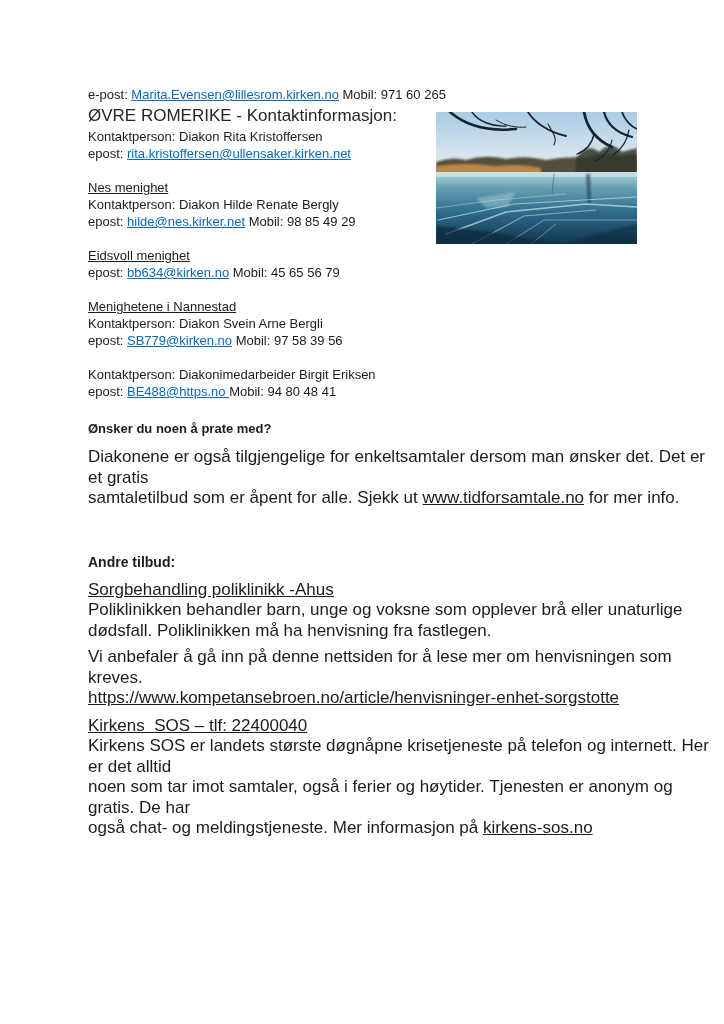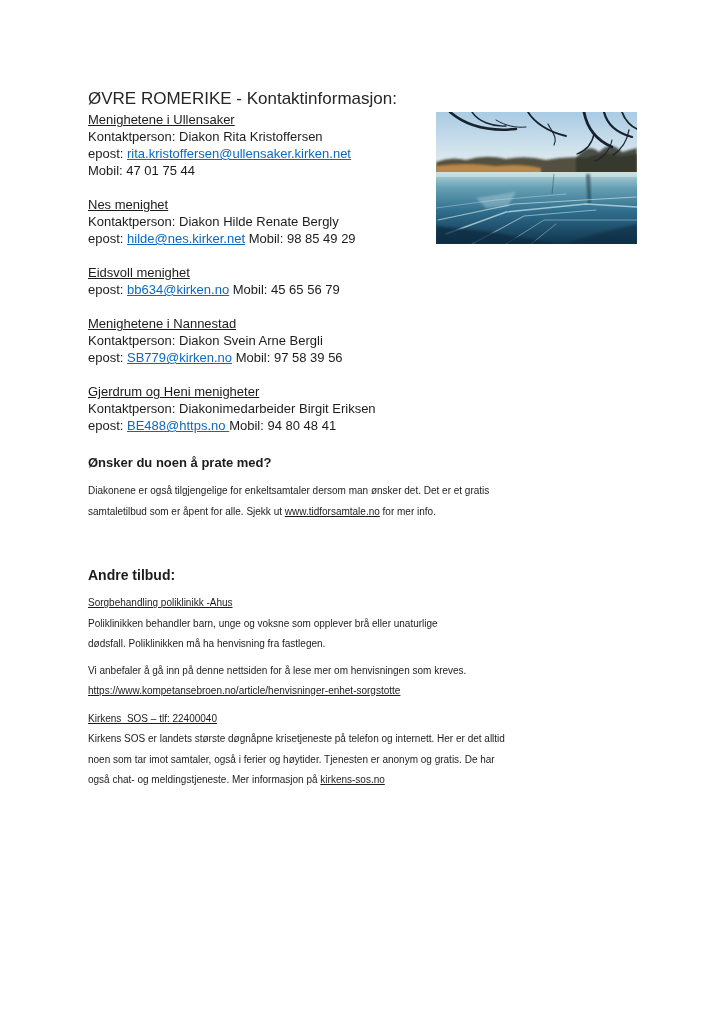--- a/index.html
+++ b/index.html
@@ -10,63 +10,61 @@
   .content{position:absolute;left:88px;top:86px;width:624px;font-size:13px;line-height:17px;}
   .pw{white-space:pre-wrap;}
   .u{text-decoration:underline;}
   a.lnk{color:#0b68c2;text-decoration:underline;cursor:pointer;}
   a.blk{color:inherit;text-decoration:underline;cursor:pointer;margin-top:24px;}
   .title{font-size:17px;line-height:21px;font-weight:400;color:#262626;margin:2px 0 2px 0;}
   .contact{margin:0 0 17px 0;}
   .contact div{margin:0;}
   .bold-head{font-size:13px;line-height:18px;font-weight:700;margin:20px 0 0 0;}
   .bold-head.andre{font-size:14px;margin-top:44px;}
-  .bsec{font-size:10px;line-height:20.5px;}
+  .bsec{font-size:17px;line-height:20.5px;}
   p{margin:0;}
   .prate-body{margin-top:9px;}
   .sorg-block{margin-top:9px;}
   .recommend{margin-top:6px;}
   .kirkens-block{margin-top:7px;}
   figure.photo{position:absolute;left:436px;top:112px;width:201px;height:132px;margin:0;}
   figure.photo svg{display:block;width:201px;height:132px;}
 </style>
 </head>
 <body>
 
 <div class="content">
 
+  <div class="header-line"><span class="pw">e-post: </span><a href="#" class="lnk pw">Marita.Evensen@lillesrom.kirken.no</a><span class="pw"> Mobil: 971 60 265</span></div>
 
   <h1 class="title pw">ØVRE ROMERIKE - Kontaktinformasjon:</h1>
 
   <section class="contact">
-    <div class="u pw">Menighetene i Ullensaker</div>
     <div class="pw">Kontaktperson: Diakon Rita Kristoffersen</div>
     <div><span class="pw">epost: </span><a href="#" class="lnk pw">rita.kristoffersen@ullensaker.kirken.net</a><span class="pw"></span></div>
-    <div class="pw">Mobil: 47 01 75 44</div>
   </section>
 
   <section class="contact">
     <div class="u pw">Nes menighet</div>
     <div class="pw">Kontaktperson: Diakon Hilde Renate Bergly</div>
     <div><span class="pw">epost: </span><a href="#" class="lnk pw">hilde@nes.kirker.net</a><span class="pw"> Mobil: 98 85 49 29</span></div>
   </section>
 
   <section class="contact">
     <div class="u pw">Eidsvoll menighet</div>
     <div><span class="pw">epost: </span><a href="#" class="lnk pw">bb634@kirken.no</a><span class="pw"> Mobil: 45 65 56 79</span></div>
   </section>
 
   <section class="contact">
     <div class="u pw">Menighetene i Nannestad</div>
     <div class="pw">Kontaktperson: Diakon Svein Arne Bergli</div>
     <div><span class="pw">epost: </span><a href="#" class="lnk pw">SB779@kirken.no</a><span class="pw"> Mobil: 97 58 39 56</span></div>
   </section>
 
   <section class="contact">
-    <div class="u pw">Gjerdrum og Heni menigheter</div>
     <div class="pw">Kontaktperson: Diakonimedarbeider Birgit Eriksen</div>
     <div><span class="pw">epost: </span><a href="#" class="lnk pw">BE488@https.no </a><span class="pw">Mobil: 94 80 48 41</span></div>
   </section>
 
   <h2 class="bold-head pw">Ønsker du noen å prate med?</h2>
   <p class="bsec prate-body"><span class="pw">Diakonene er også tilgjengelige for enkeltsamtaler dersom man ønsker det. Det er et gratis
 samtaletilbud som er åpent for alle. Sjekk ut </span><a href="#" class="blk pw">www.tidforsamtale.no</a><span class="pw"> for mer info.</span></p>
 
   <h2 class="bold-head andre pw">Andre tilbud:</h2>
 

